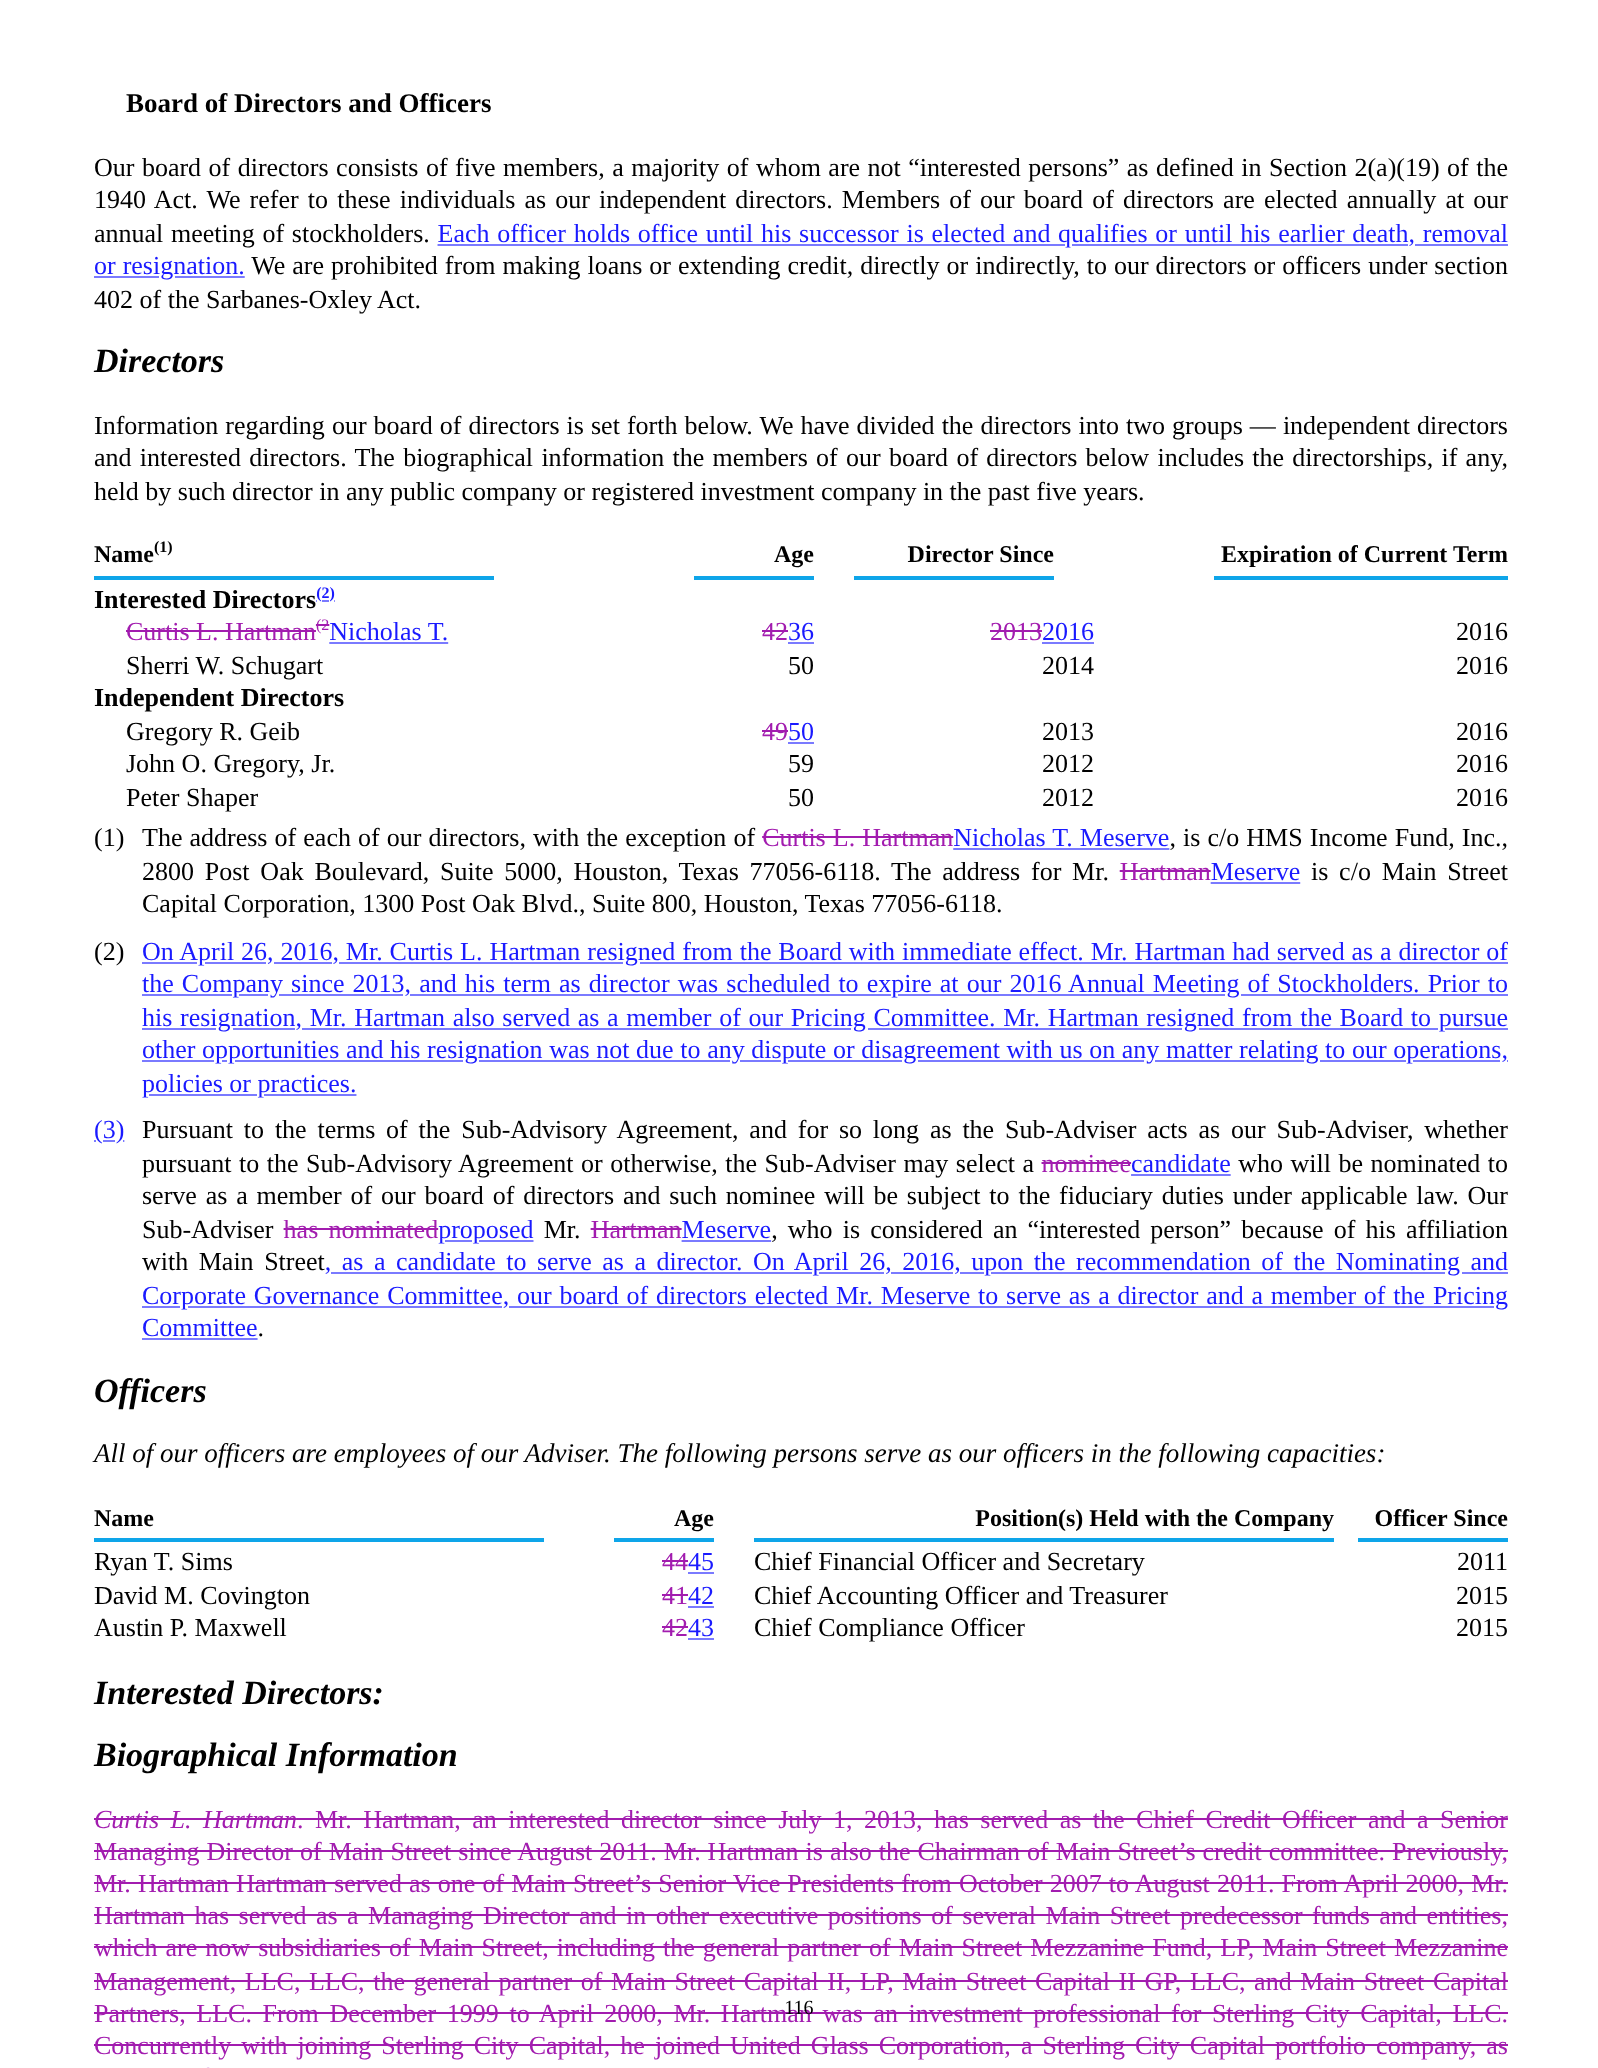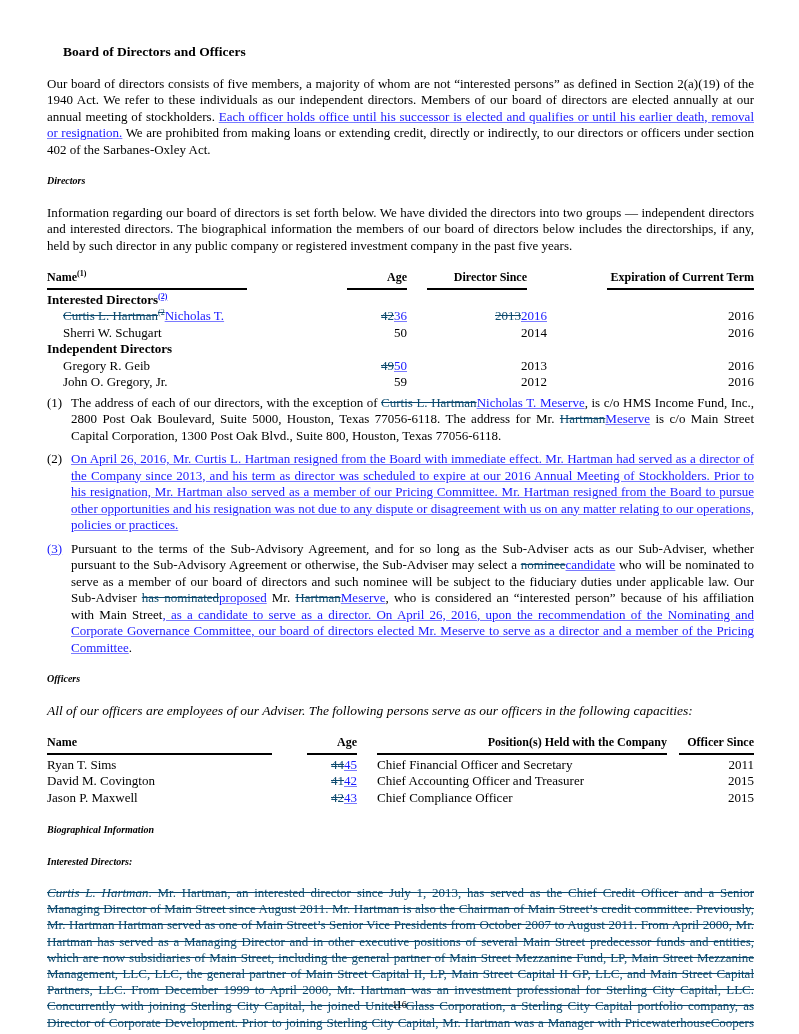--- a/index.html
+++ b/index.html
@@ -1,27 +1,27 @@
 <!DOCTYPE html>
 <html><head>
 <meta charset="utf-8">
 <style>
   html, body { margin: 0; padding: 0; background: #ffffff; }
   body { width: 799px; height: 1034px; position: relative; overflow: hidden;
     font-family: "Liberation Serif", "DejaVu Serif", serif; color: #000; font-size: 13px; line-height: 16.5px; }
   .page { position: absolute; left: 47px; top: 44px; width: 707px; }
   h2 { font-size: 13.5px; font-weight: bold; margin: 0 0 15px 16px; }
-  h3 { font-size: 10px; font-weight: bold; font-style: italic; margin: 0 0 15px 0; }
+  h3 { font-size: 17px; font-weight: bold; font-style: italic; margin: 0 0 15px 0; }
   p { margin: 0 0 15px 0; text-align: justify; }
-  .del { color: #0c4a6e; text-decoration: line-through; }
+  .del { color: #a21caf; text-decoration: line-through; }
   .ins { color: #1a1aff; text-decoration: underline; text-decoration-color: #7a7aff; }
   sup { font-size: 8px; line-height: 0; vertical-align: 5px; }
   table { border-collapse: separate; border-spacing: 0; width: 100%; font-size: 13px; }
   th { font-weight: bold; font-size: 12px; padding: 0 0 2px 0; }
-  th span.ul { display: inline-block; border-bottom: 2px solid #000000; width: 100%; padding-bottom: 2px; }
+  th span.ul { display: inline-block; border-bottom: 2px solid #0ea5e9; width: 100%; padding-bottom: 2px; }
   td { padding: 0; height: 15.5px; }
   .c { text-align: right; }
   .grp { font-weight: bold; }
   .indent { padding-left: 16px; }
   .fn { display: flex; margin-bottom: 7px; text-align: justify; }
   .fn .num { width: 24px; flex: none; }
   .fn .txt { flex: 1; }
   .pageno { position: absolute; left: 0; width: 799px; top: 997px; text-align: center; font-size: 10px; }
   .bio { text-align: justify; line-height: 16.2px; }
 </style>
@@ -87,20 +87,28 @@
         <td class="c">2016</td>
       </tr>
       <tr>
         <td class="indent">John O. Gregory, Jr.</td>
           <td></td>
         <td class="c">59</td>
         <td class="c">2012</td>
           <td></td>
         <td class="c">2016</td>
       </tr>
+      <tr>
+        <td class="indent">Peter Shaper</td>
+          <td></td>
+        <td class="c">50</td>
+        <td class="c">2012</td>
+          <td></td>
+        <td class="c">2016</td>
+      </tr>
     </tbody>
   </table>
 
   <div class="fn">
     <span class="num">(1)</span>
     <span class="txt"><span>The address of each of our directors, with the exception of </span><span class="del">Curtis L. Hartman</span><span class="ins">Nicholas T. Meserve</span><span>, is c/o HMS Income Fund, Inc., 2800 Post Oak Boulevard, Suite 5000, Houston, Texas 77056-6118. The address for Mr. </span><span class="del">Hartman</span><span class="ins">Meserve</span><span> is c/o Main Street Capital Corporation, 1300 Post Oak Blvd., Suite 800, Houston, Texas 77056-6118.</span></span>
   </div>
 
   <div class="fn">
     <span class="num">(2)</span>
@@ -149,30 +157,30 @@
       <tr>
         <td>David M. Covington</td>
           <td></td>
         <td class="c"><span class="del">41</span><span class="ins">42</span></td>
           <td></td>
         <td>Chief Accounting Officer and Treasurer</td>
           <td></td>
         <td class="c">2015</td>
       </tr>
       <tr>
-        <td>Jason P. Maxwell</td>
+        <td>Austin P. Maxwell</td>
           <td></td>
         <td class="c"><span class="del">42</span><span class="ins">43</span></td>
           <td></td>
         <td>Chief Compliance Officer</td>
           <td></td>
         <td class="c">2015</td>
       </tr>
     </tbody>
   </table>
 
+  <h3>Interested Directors:</h3>
   <h3>Biographical Information</h3>
-  <h3>Interested Directors:</h3>
 
   <p class="bio"><span class="del" style="font-style:italic">Curtis L. Hartman</span><span class="del">. Mr. Hartman, an interested director since July 1, 2013, has served as the Chief Credit Officer and a Senior Managing Director of Main Street since August 2011. Mr. Hartman is also the Chairman of Main Street’s credit committee. Previously, Mr. Hartman Hartman served as one of Main Street’s Senior Vice Presidents from October 2007 to August 2011. From April 2000, Mr. Hartman has served as a Managing Director and in other executive positions of several Main Street predecessor funds and entities, which are now subsidiaries of Main Street, including the general partner of Main Street Mezzanine Fund, LP, Main Street Mezzanine Management, LLC, LLC, the general partner of Main Street Capital II, LP, Main Street Capital II GP, LLC, and Main Street Capital Partners, LLC. From December 1999 to April 2000, Mr. Hartman was an investment professional for Sterling City Capital, LLC. Concurrently with joining Sterling City Capital, he joined United Glass Corporation, a Sterling City Capital portfolio company, as Director of Corporate Development. Prior to joining Sterling City Capital, Mr. Hartman was a Manager with PricewaterhouseCoopers LLP, in its M&amp;A/Transaction Services group. Prior to that, he was employed as a Senior Auditor by Deloitte &amp; Touche LLP. Mr. Hartman is a graduate graduate of The University of Texas at Austin – McCombs School of Business, and is a CPA.</span></p>
 </div>
 
 <div class="pageno">116</div>
 
 </body></html>

